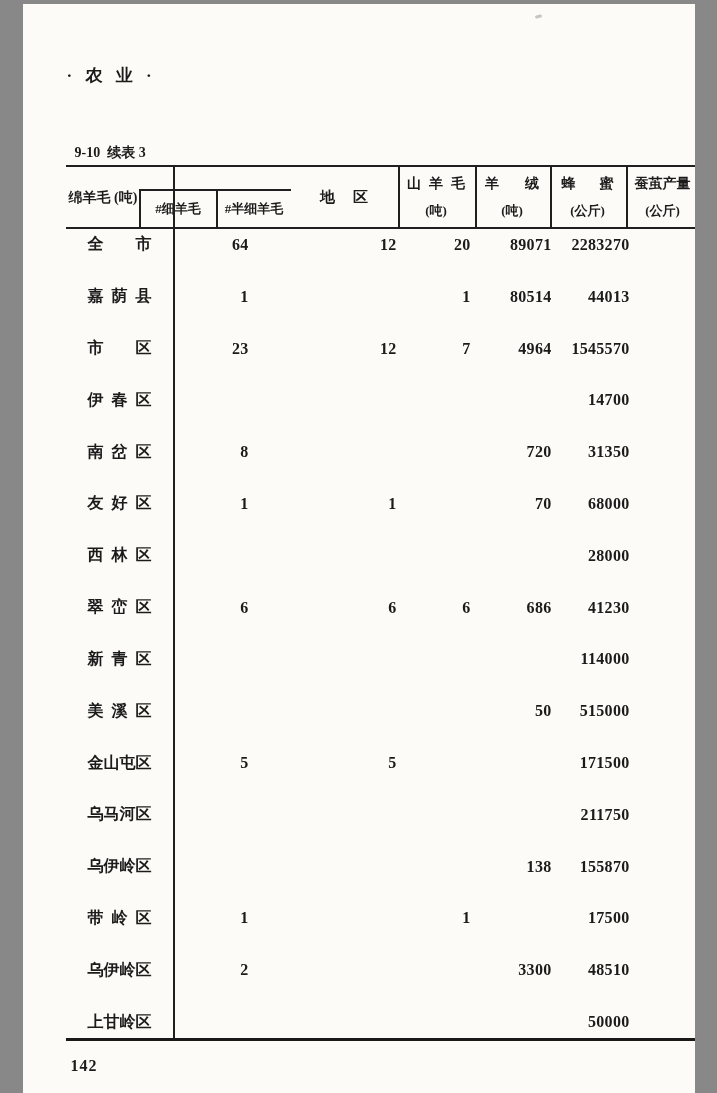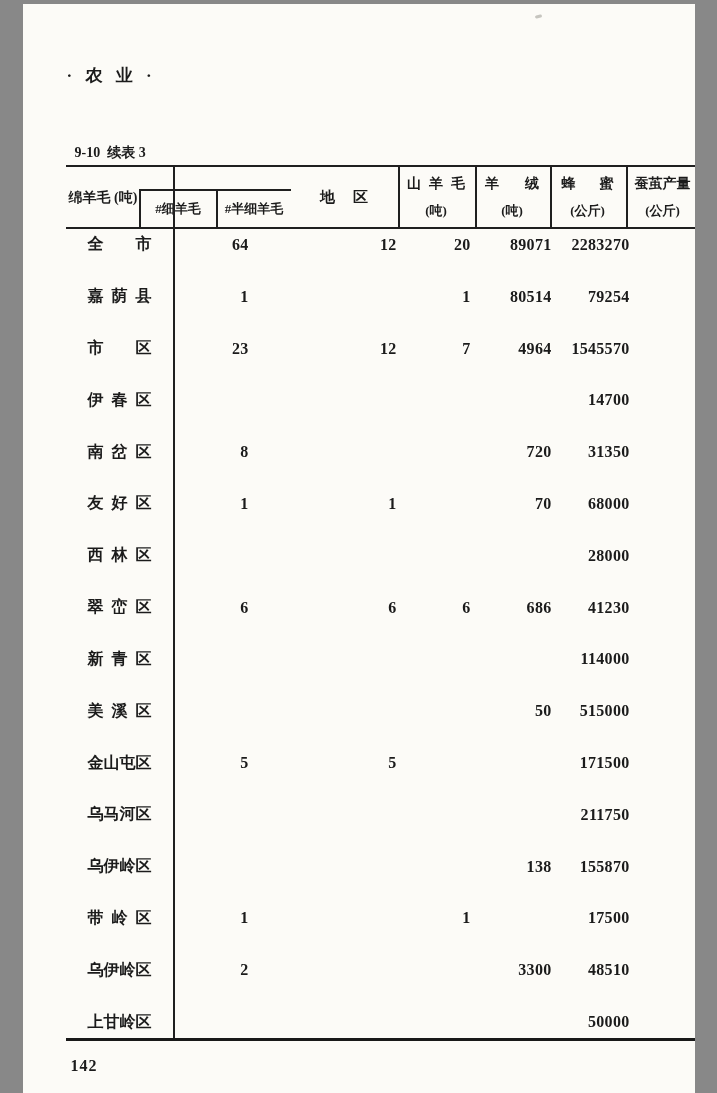--- a/index.html
+++ b/index.html
@@ -145,21 +145,21 @@
 
 
   <div class="trow">
     <div class="cell c-region">
       <span class="rname">嘉 荫 县</span>
     </div>
     <div class="cell num c-wool">1</div>
     <div class="cell num c-semi"></div>
     <div class="cell num c-goat">1</div>
     <div class="cell num c-cash">80514</div>
-    <div class="cell num c-honey">79254</div>
+    <div class="cell num c-honey">44013</div>
     <div class="cell num c-cocoon"></div>
   </div>
 
   <div class="trow">
     <div class="cell c-region">
       <span class="rname">市 区</span>
     </div>
     <div class="cell num c-wool">23</div>
     <div class="cell num c-semi">12</div>
     <div class="cell num c-goat">7</div>

